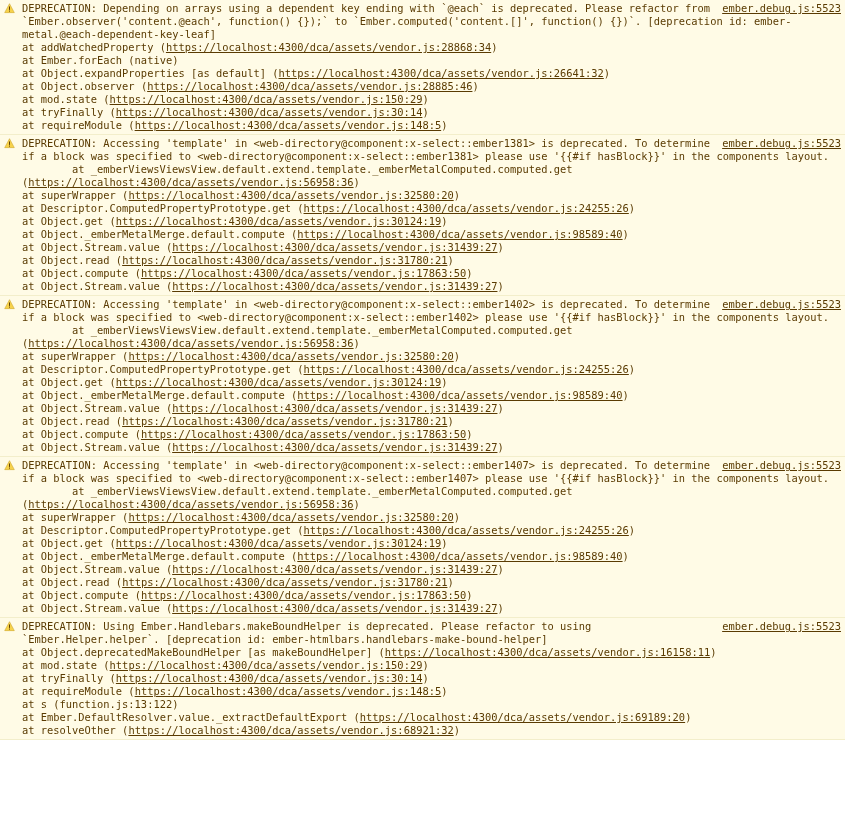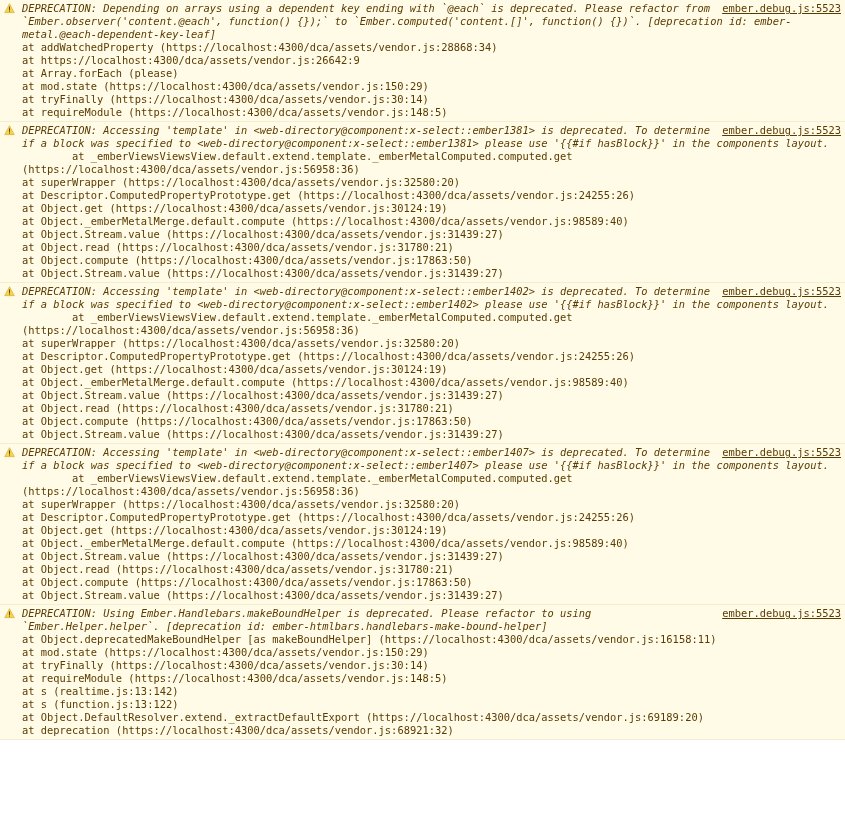--- a/index.html
+++ b/index.html
@@ -30,47 +30,48 @@
     text-decoration: underline;
     color: #5a3b02;
     cursor: pointer;
     white-space: nowrap;
     margin-left: 6px;
   }
   .msg {
     display: block;
     white-space: pre-wrap;
     word-break: break-word;
-    font-style: italic;
   }
   .stack {
     display: block;
     padding-left: 50px;
     text-indent: -50px; 
   }
   a.lnk {
     color: #5a3b02;
+    text-decoration: underline;
     cursor: pointer;
   }
 </style>
 </head>
 <body>
 
 <div id="console">
     <div class="entry">
       <span class="warn-icon"><svg viewBox="0 0 16 16">
   <polygon points="8,1 15,14 1,14" fill="#f7d24a" stroke="#c9a227" stroke-width="0.8"></polygon>
   <rect x="7.3" y="5" width="1.4" height="5" fill="#5a3b02"></rect>
   <rect x="7.3" y="11" width="1.4" height="1.5" fill="#5a3b02"></rect>
 </svg></span>
       <a class="source">ember.debug.js:5523</a>
       <span class="msg">DEPRECATION: Depending on arrays using a dependent key ending with `@each` is deprecated. Please refactor from `Ember.observer('content.@each', function() {});` to `Ember.computed('content.[]', function() {})`. [deprecation id: ember-metal.@each-dependent-key-leaf]</span>
       <span class="stack">    at <span>addWatchedProperty</span> (<a class="lnk">https://localhost:4300/dca/assets/vendor.js:28868:34</a>)</span>
-      <span class="stack">    at <a class="lnk">https://localhost:4300/dca/assets/vendor.js:26642:9</a></span>
-      <span class="stack">    at <span>Array.forEach (please)</span></span>
+      <span class="stack">    at <span>Ember.forEach (native)</span></span>
+      <span class="stack">    at <span>Object.expandProperties [as default]</span> (<a class="lnk">https://localhost:4300/dca/assets/vendor.js:26641:32</a>)</span>
+      <span class="stack">    at <span>Object.observer</span> (<a class="lnk">https://localhost:4300/dca/assets/vendor.js:28885:46</a>)</span>
       <span class="stack">    at <span>mod.state</span> (<a class="lnk">https://localhost:4300/dca/assets/vendor.js:150:29</a>)</span>
       <span class="stack">    at <span>tryFinally</span> (<a class="lnk">https://localhost:4300/dca/assets/vendor.js:30:14</a>)</span>
       <span class="stack">    at <span>requireModule</span> (<a class="lnk">https://localhost:4300/dca/assets/vendor.js:148:5</a>)</span>
     </div>
     <div class="entry">
       <span class="warn-icon"><svg viewBox="0 0 16 16">
   <polygon points="8,1 15,14 1,14" fill="#f7d24a" stroke="#c9a227" stroke-width="0.8"></polygon>
   <rect x="7.3" y="5" width="1.4" height="5" fill="#5a3b02"></rect>
   <rect x="7.3" y="11" width="1.4" height="1.5" fill="#5a3b02"></rect>
 </svg></span>
@@ -127,18 +128,17 @@
   <polygon points="8,1 15,14 1,14" fill="#f7d24a" stroke="#c9a227" stroke-width="0.8"></polygon>
   <rect x="7.3" y="5" width="1.4" height="5" fill="#5a3b02"></rect>
   <rect x="7.3" y="11" width="1.4" height="1.5" fill="#5a3b02"></rect>
 </svg></span>
       <a class="source">ember.debug.js:5523</a>
       <span class="msg">DEPRECATION: Using Ember.Handlebars.makeBoundHelper is deprecated. Please refactor to using `Ember.Helper.helper`. [deprecation id: ember-htmlbars.handlebars-make-bound-helper]</span>
       <span class="stack">    at <span>Object.deprecatedMakeBoundHelper [as makeBoundHelper]</span> (<a class="lnk">https://localhost:4300/dca/assets/vendor.js:16158:11</a>)</span>
       <span class="stack">    at <span>mod.state</span> (<a class="lnk">https://localhost:4300/dca/assets/vendor.js:150:29</a>)</span>
       <span class="stack">    at <span>tryFinally</span> (<a class="lnk">https://localhost:4300/dca/assets/vendor.js:30:14</a>)</span>
       <span class="stack">    at <span>requireModule</span> (<a class="lnk">https://localhost:4300/dca/assets/vendor.js:148:5</a>)</span>
-      <span class="stack">    at <span>s (realtime.js:13:142)</span></span>
       <span class="stack">    at <span>s (function.js:13:122)</span></span>
-      <span class="stack">    at <span>Object.DefaultResolver.extend._extractDefaultExport</span> (<a class="lnk">https://localhost:4300/dca/assets/vendor.js:69189:20</a>)</span>
-      <span class="stack">    at <span>deprecation</span> (<a class="lnk">https://localhost:4300/dca/assets/vendor.js:68921:32</a>)</span>
+      <span class="stack">    at <span>Ember.DefaultResolver.value._extractDefaultExport</span> (<a class="lnk">https://localhost:4300/dca/assets/vendor.js:69189:20</a>)</span>
+      <span class="stack">    at <span>resolveOther</span> (<a class="lnk">https://localhost:4300/dca/assets/vendor.js:68921:32</a>)</span>
     </div>
   </div>
 
 </body></html>

